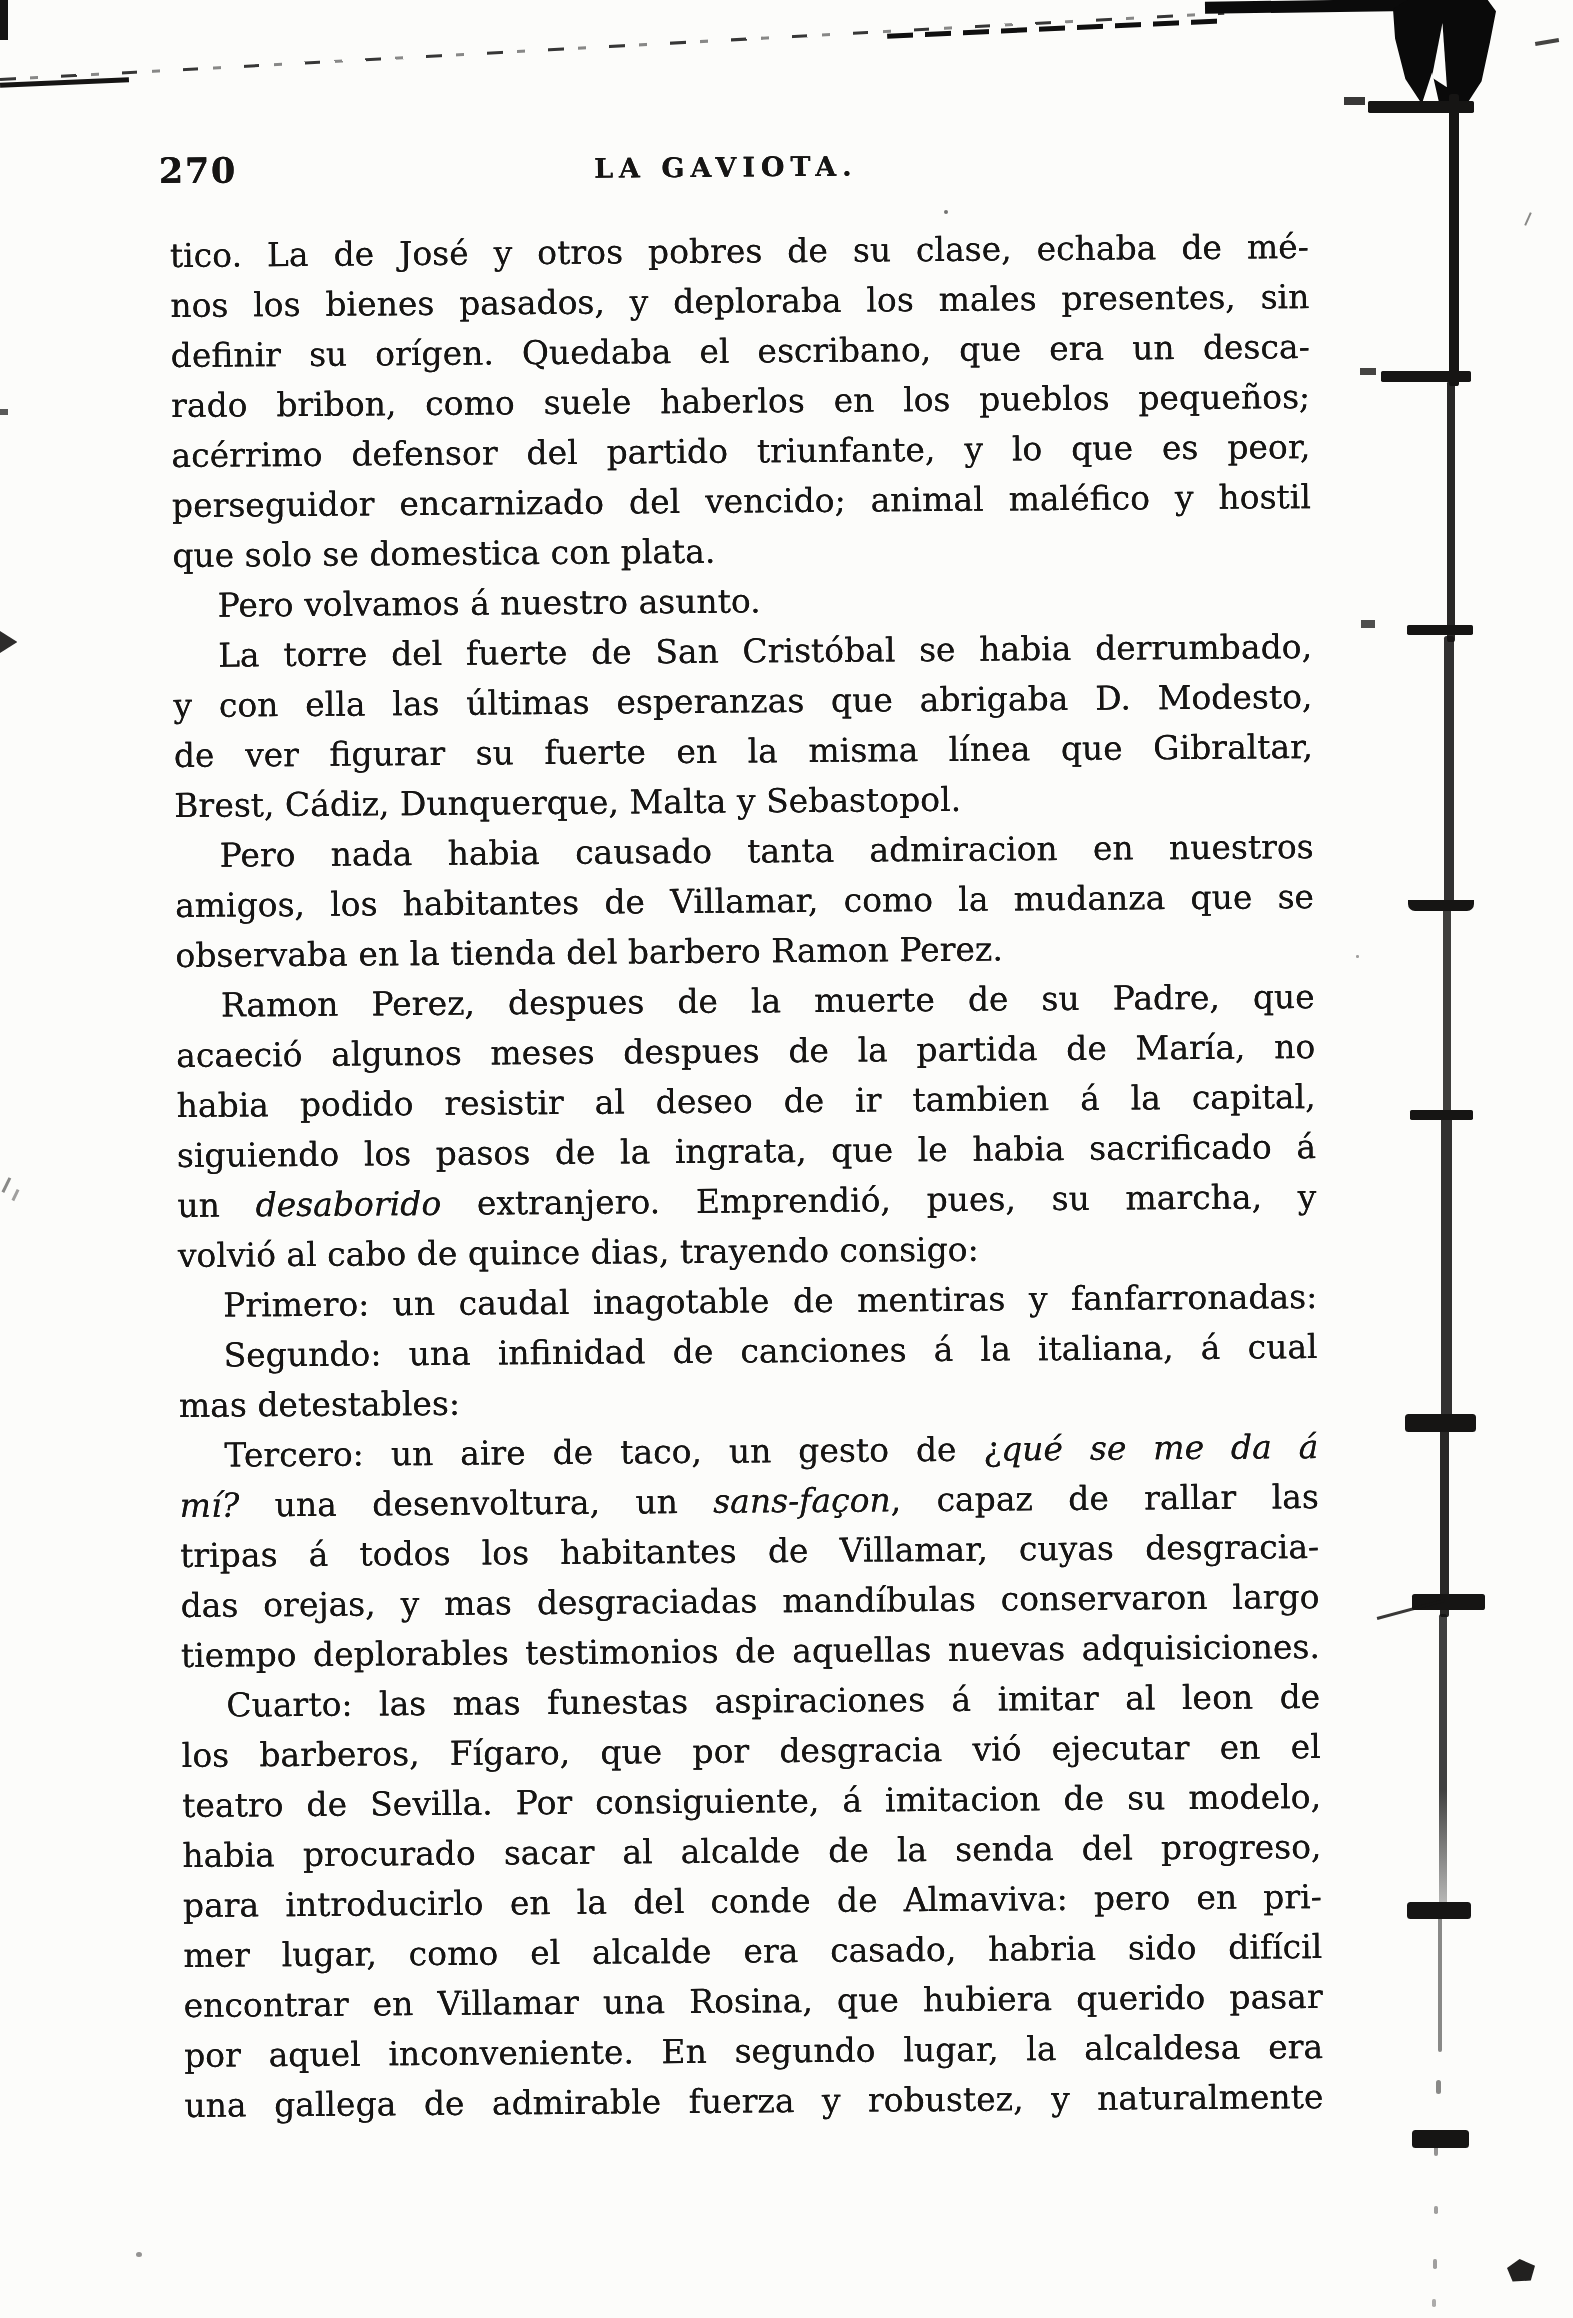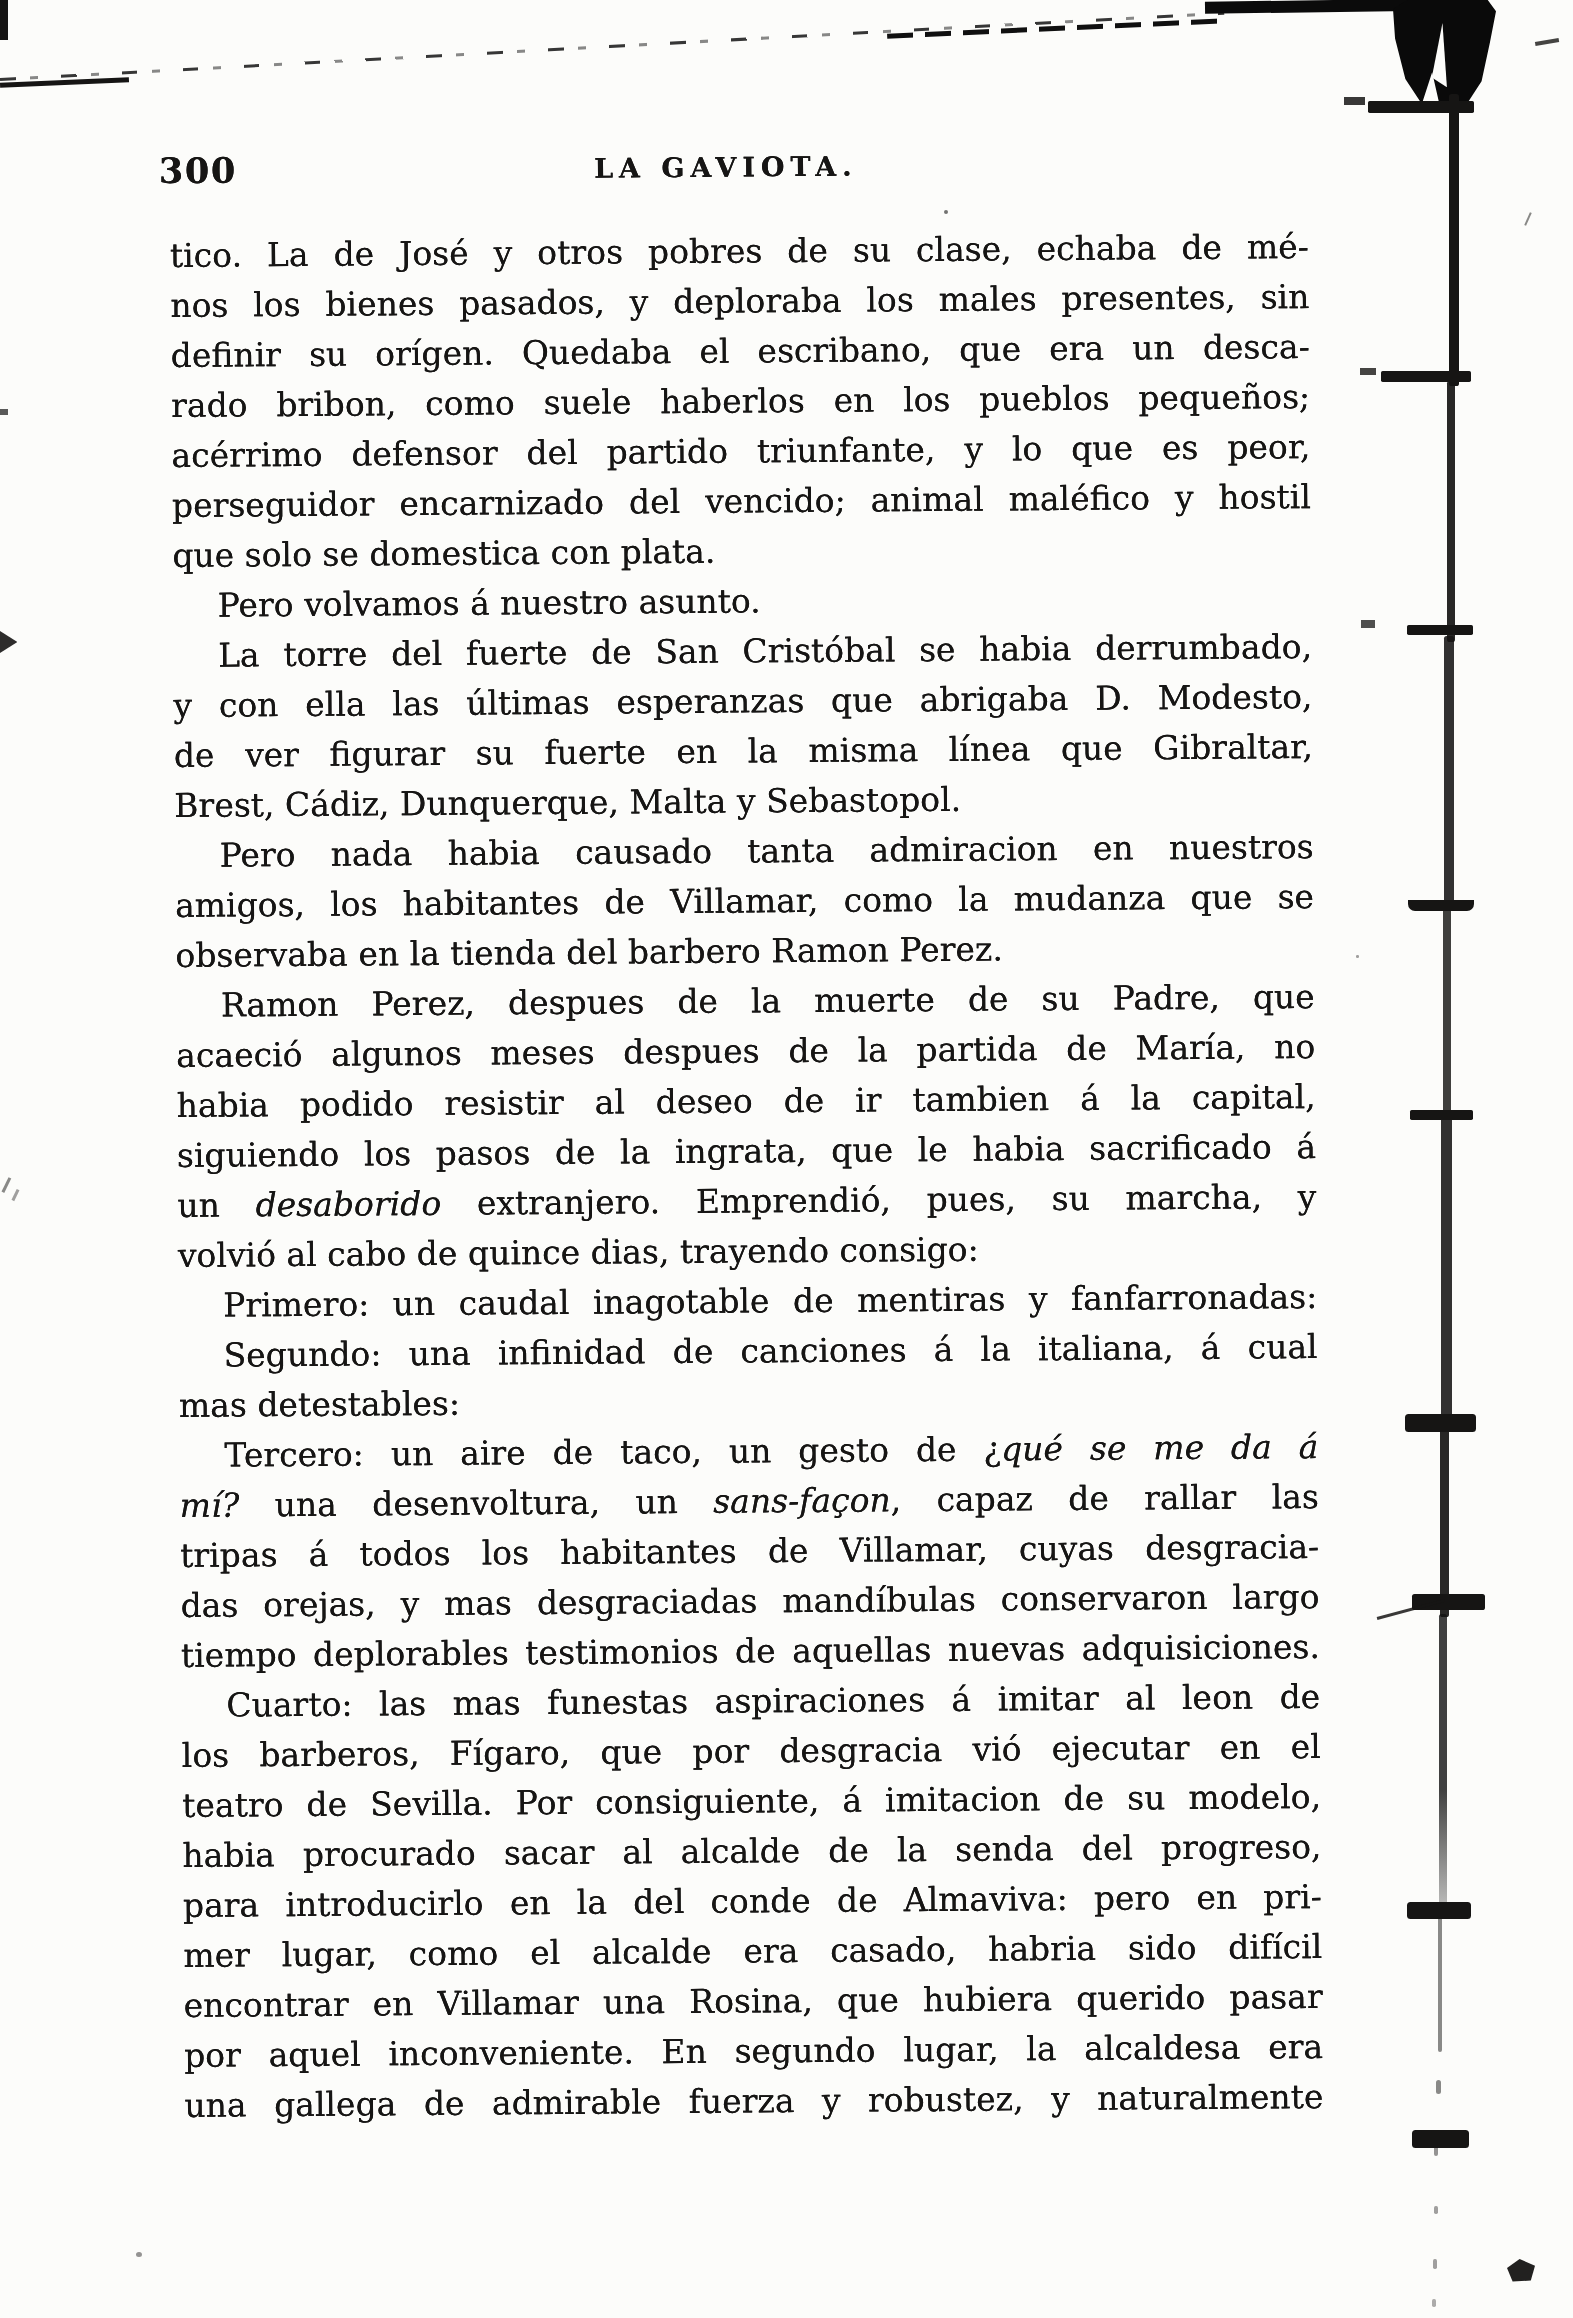--- a/index.html
+++ b/index.html
@@ -44,21 +44,21 @@
   
   .art{position:absolute;background:var(--ink,#161514);}
   .round{border-radius:50%;}
 </style>
 </head>
 <body>
 
 <div id="page">
 
   <div id="textblock">
-    <div id="page-number">300</div>
+    <div id="page-number">270</div>
     <div id="running-title">LA GAVIOTA.</div>
     <div id="body-text">
         <div class="line just"><span>tico.  La de José y otros pobres de su clase, echaba de mé-</span></div>
         <div class="line just"><span>nos los bienes pasados, y deploraba los males presentes, sin</span></div>
         <div class="line just"><span>definir su orígen.  Quedaba el escribano, que era un desca-</span></div>
         <div class="line just"><span>rado bribon, como suele haberlos en los pueblos pequeños;</span></div>
         <div class="line just"><span>acérrimo defensor del partido triunfante, y lo que es peor,</span></div>
         <div class="line just"><span>perseguidor encarnizado del vencido; animal maléfico y hostil</span></div>
         <div class="line"><span>que solo se domestica con plata.</span></div>
         <div class="line ind"><span>Pero volvamos á nuestro asunto.</span></div>

